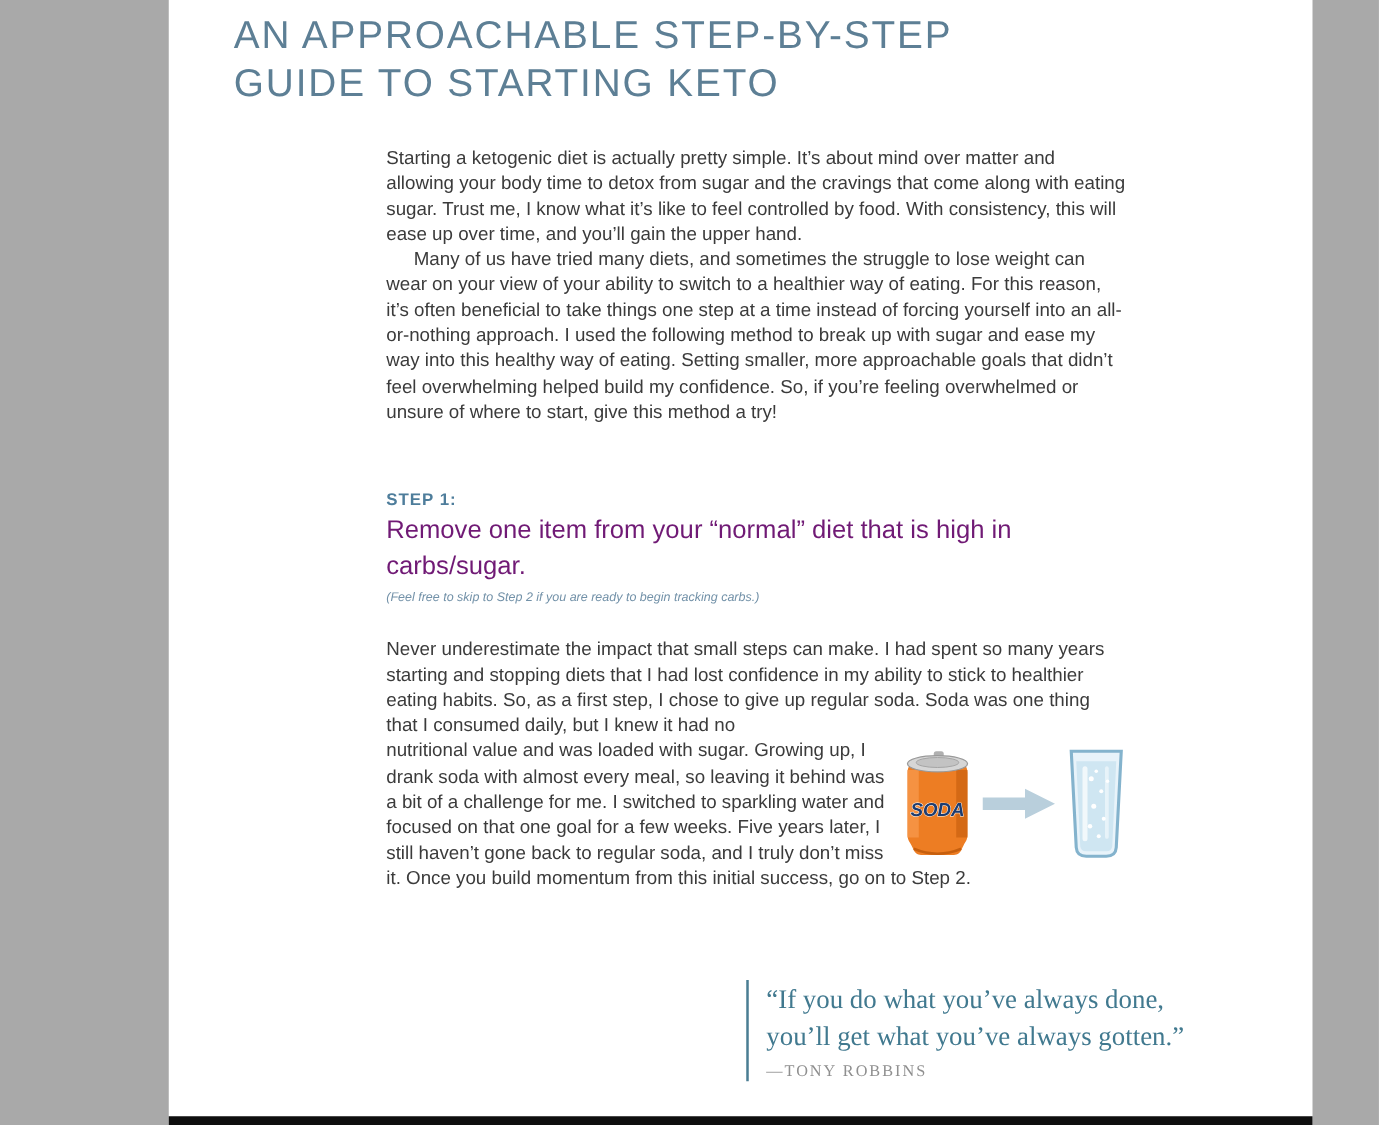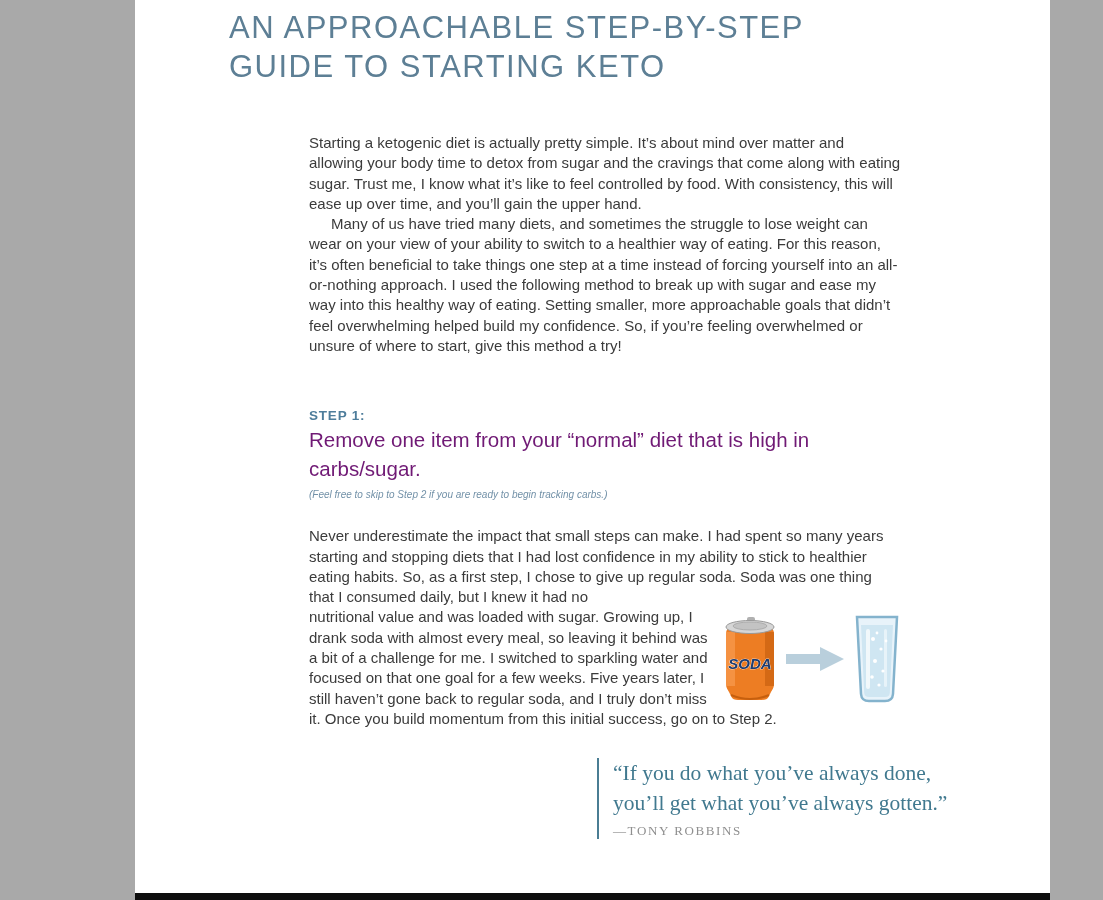--- a/index.html
+++ b/index.html
@@ -14,39 +14,39 @@
   .page {
     position: absolute;
     left: 135px;
     top: 0;
     width: 915px;
     height: 900px;
     background: #ffffff;
   }
   .page-title {
     margin: 0;
-    padding: 8px 0 0 94px;
+    padding: 8px 0 0 52px;
     max-width: 610px;
     font-size: 31px;
     line-height: 39px;
     font-weight: 500;
     letter-spacing: 1.5px;
     color: #5d7f95;
   }
   .content {
     margin-left: 174px;
     width: 592px;
   }
   .body-para {
     margin: 0;
     font-size: 15px;
     line-height: 20.3px;
     color: #3b3b3b;
   }
-  .para-first { margin-top: 47px; }
+  .para-first { margin-top: 31px; }
   .indent { text-indent: 22px; }
   .step-block { margin-top: 52px; }
   .step-label {
     font-size: 13.5px;
     font-weight: 700;
     letter-spacing: .8px;
     color: #4e7d9b;
   }
   .step-heading {
     margin: 3px 0 0 0;
@@ -67,21 +67,21 @@
   .illustration {
     float: right;
     margin: 8px 0 4px 14px;
     display: flex;
     align-items: center;
     gap: 9px;
   }
   .quote-block {
     position: absolute;
     left: 462px;
-    top: 758px;
+    top: 784px;
     width: 366px;
     border-left: 2px solid #4a7d93;
     padding-left: 14px;
   }
   .quote-text {
     font-family: "Liberation Serif", serif;
     font-size: 21.5px;
     line-height: 30px;
     color: #41798f;
   }

